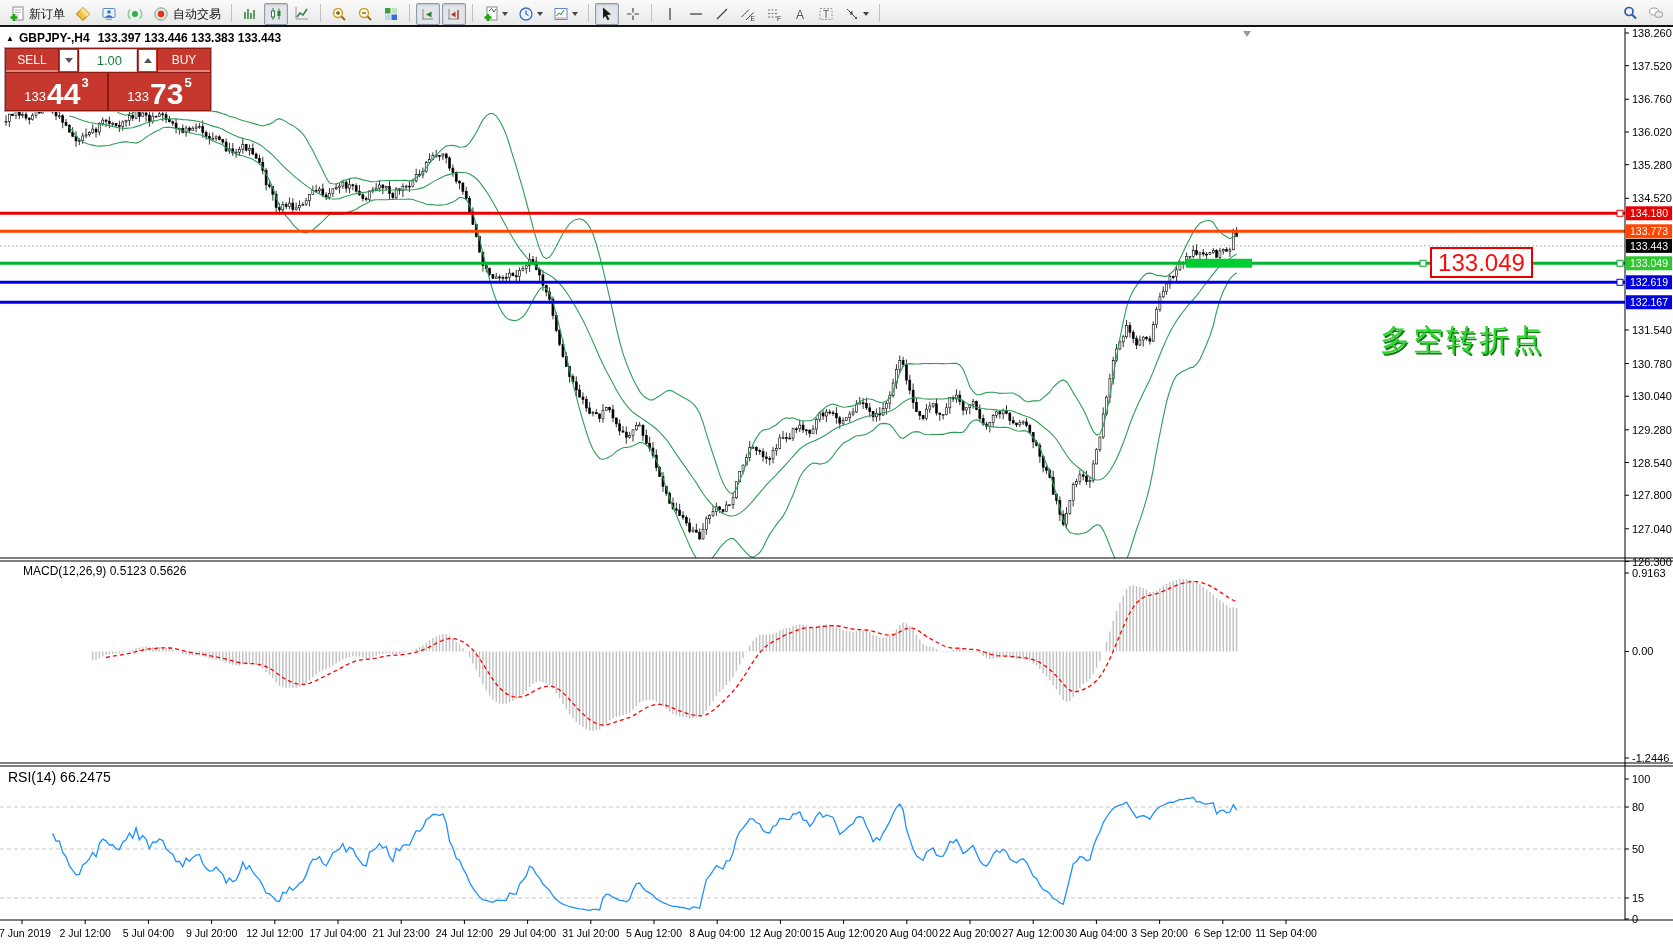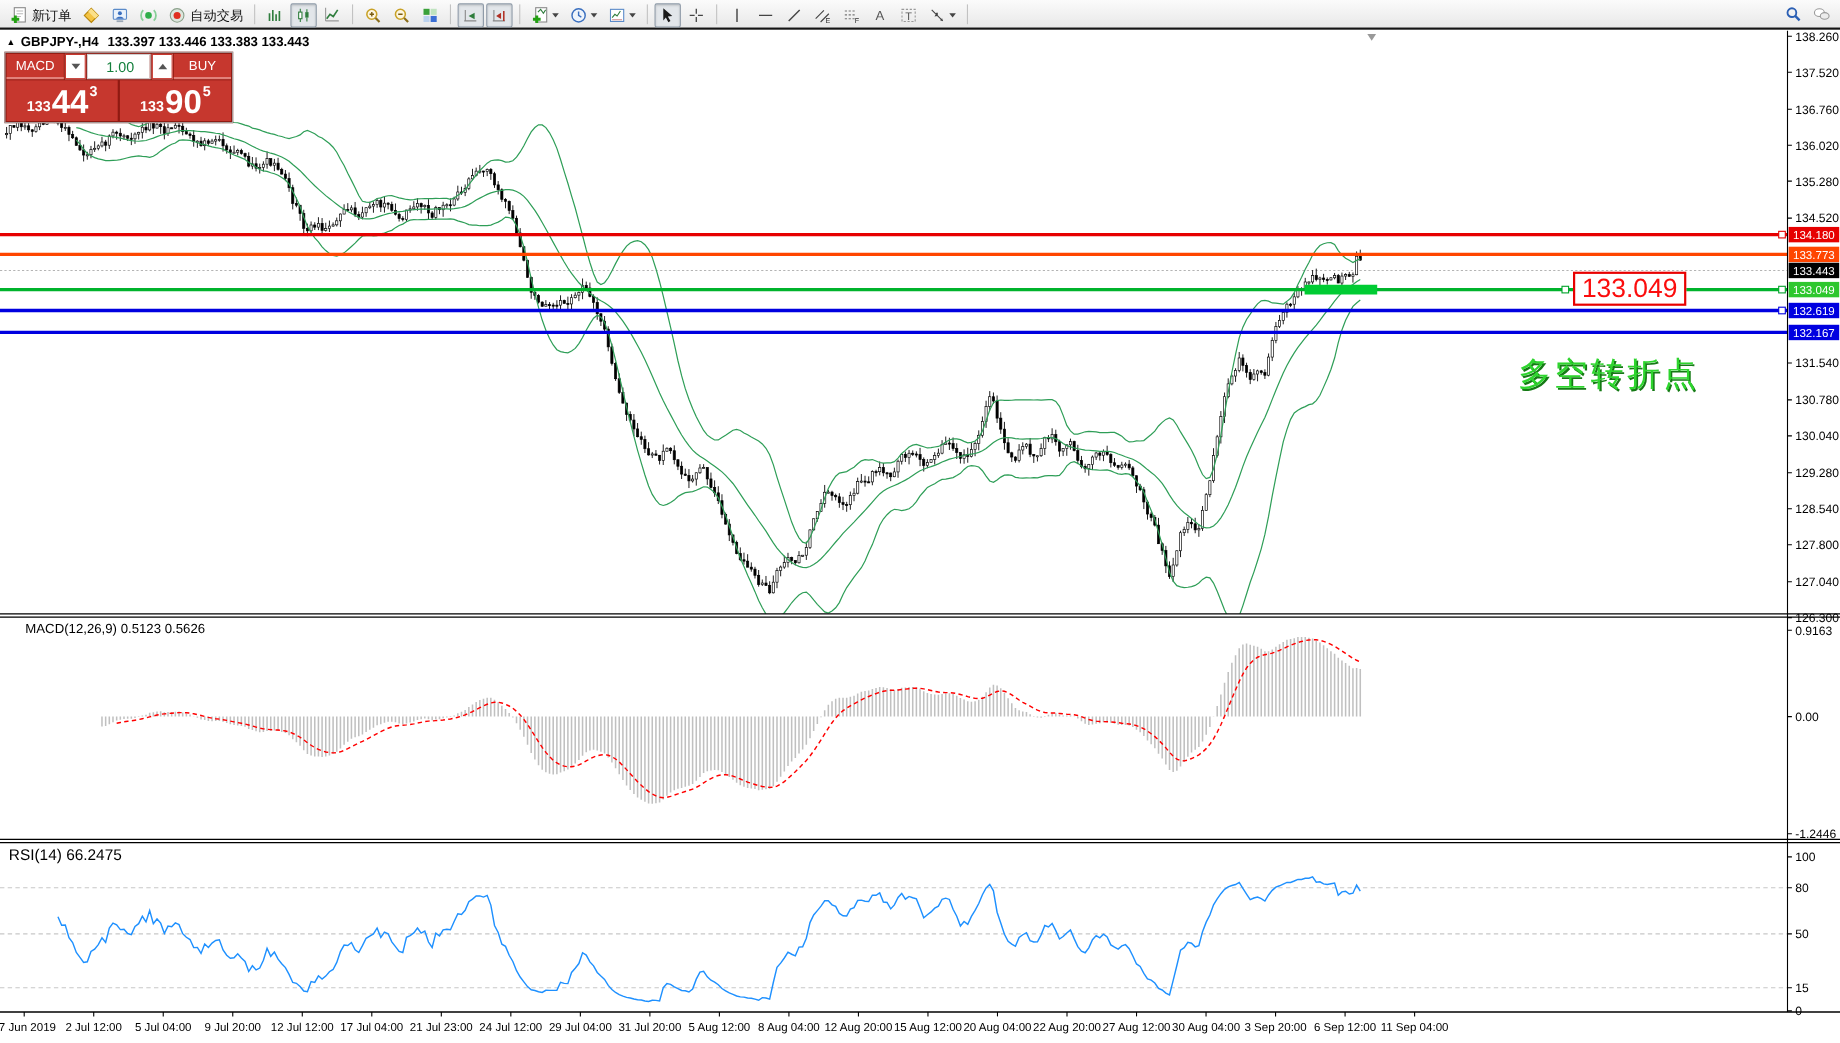--- a/index.html
+++ b/index.html
@@ -27,21 +27,21 @@
 #trade-panel{position:absolute;left:4px;top:47px;width:208px;z-index:4;background:#8f1a12;border:1px solid #a9a9a9;padding:1px}
 .tp-row1{display:flex;height:23px;gap:1px}
 .btn-sell,.btn-buy{flex:0 0 52px;background:#c6372e;color:#fff;font-size:12px;display:flex;align-items:center;justify-content:center;border-bottom:2px solid #e2827b;cursor:pointer}
 .spin{flex:0 0 19px;background:#fff;border:1px solid #c6372e;display:flex;align-items:center;justify-content:center;cursor:pointer}
 .spin .up{width:0;height:0;border-left:4px solid transparent;border-right:4px solid transparent;border-bottom:5px solid #555}
 .spin .dn{width:0;height:0;border-left:4px solid transparent;border-right:4px solid transparent;border-top:5px solid #555}
 .vol{flex:1;background:#fff;border:1px solid #cfcfcf}
 .vol input{width:100%;height:100%;border:0;outline:0;font-size:13px;text-align:right;padding-right:14px;color:#15803d}
 .tp-row2{display:flex;height:37px;gap:2px;margin-top:1px}
 .px{flex:1;background:#c6372e;color:#fff;display:flex;align-items:flex-end;justify-content:center;padding-bottom:3px;cursor:pointer}
-.px .small{font-size:13px;font-weight:bold;margin:0 1px 3px 0}
+.px .small{font-size:13px;font-weight:normal;margin:0 1px 3px 0}
 .px .big{font-size:30px;font-weight:bold;line-height:27px}
 .px .sup{font-size:13px;font-weight:bold;align-self:flex-start;margin-top:2px;margin-left:1px}
 #macd-label{position:absolute;left:23px;top:564px;z-index:3;font-size:12px;color:#000}
 #rsi-label{position:absolute;left:8px;top:769px;z-index:3;font-size:14px;color:#000}
 #callout{position:absolute;left:1430px;top:247px;width:103px;height:31px;z-index:4;background:#fff;border:2px solid #e80000;color:#fb0d0d;font-size:24px;display:flex;align-items:center;justify-content:center}
 #cn-note{position:absolute;left:1380px;top:320px;z-index:4;font-size:30px;font-weight:normal;color:#2ed52e;text-shadow:1.5px 1.5px 0 #157a15;letter-spacing:3px;white-space:nowrap}
 </style>
 </head>
 <body>
 
@@ -1494,39 +1494,39 @@
   </svg>
 
 <div id="symbol-title">
   <span class="arr">▲</span>
   <span>GBPJPY-,H4</span>
   <span class="ohlc">133.397 133.446 133.383 133.443</span>
 </div>
 
 <div id="trade-panel">
   <div class="tp-row1">
-    <div class="btn-sell">MACD</div>
+    <div class="btn-sell">SELL</div>
     <div class="spin">
         <span class="dn"></span>
       </div>
     <div class="vol"><input value="1.00" style=""></div>
     <div class="spin">
         <span class="up"></span>
       </div>
     <div class="btn-buy">BUY</div>
   </div>
   <div class="tp-row2">
     <div class="px">
       <span class="small">133</span>
         <span class="big">44</span>
         <span class="sup">3</span>
     </div>
     <div class="px">
       <span class="small">133</span>
-        <span class="big">90</span>
+        <span class="big">73</span>
         <span class="sup">5</span>
     </div>
   </div>
 </div>
 
 <div id="macd-label">MACD(12,26,9) 0.5123 0.5626</div>
 <div id="rsi-label">RSI(14) 66.2475</div>
 <div id="callout">133.049</div>
 <div id="cn-note">多空转折点</div>
 

